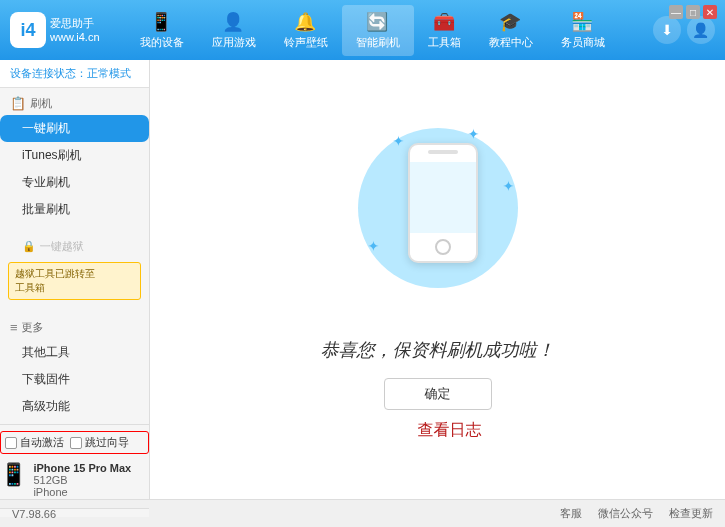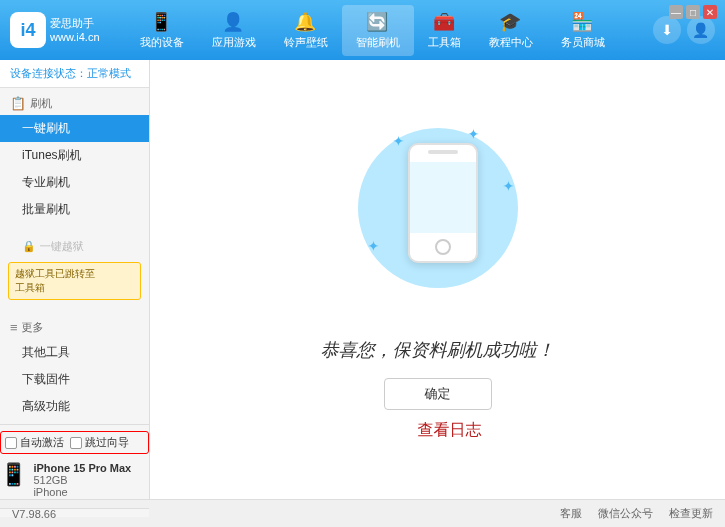--- a/index.html
+++ b/index.html
@@ -112,20 +112,21 @@
       padding: 4px 10px;
       font-size: 11px; color: #666;
       cursor: pointer;
     }
     .sidebar-section-header .sec-icon { margin-right: 4px; font-size: 13px; color: #888; }
     .sidebar-item {
       padding: 5px 10px 5px 22px;
       font-size: 12px;
       color: #333;
       cursor: pointer;
+      border-radius: 7px;
     }
     .sidebar-item.active {
       background: #2196e8;
       color: white;
     }
     .sidebar-disabled {
       padding: 4px 10px 4px 22px;
       font-size: 11px;
       color: #bbb;
       display: flex; align-items: center; gap: 4px;

